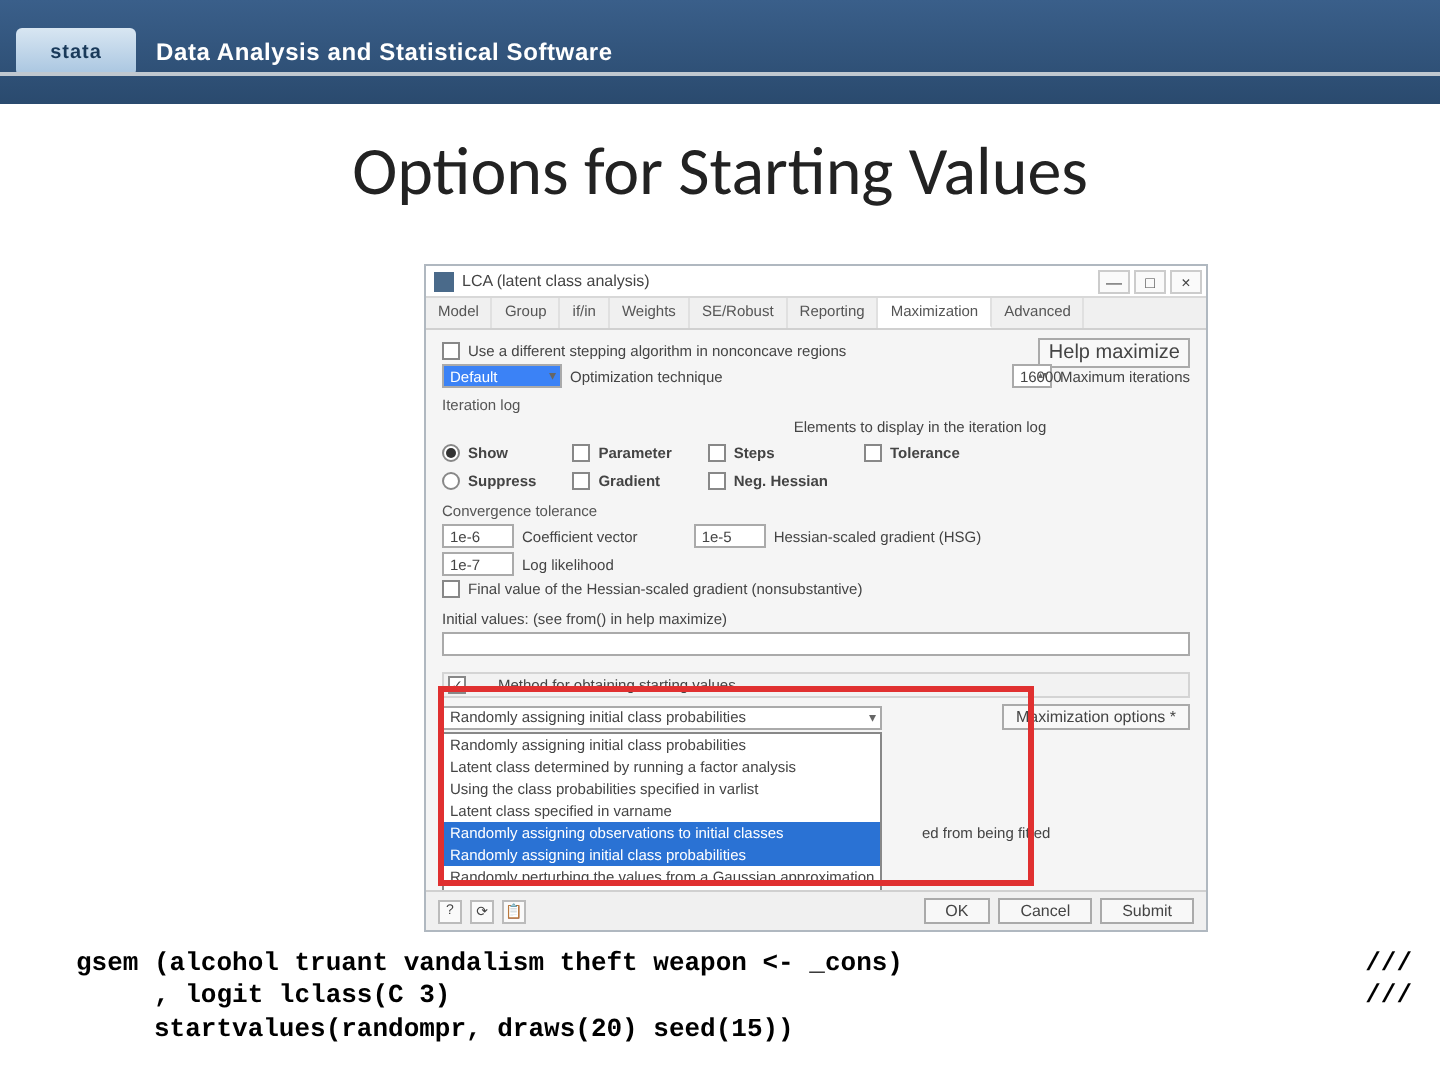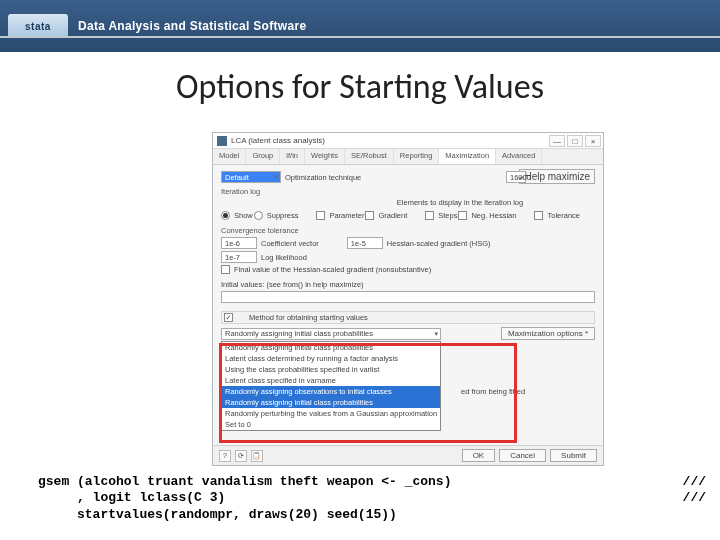--- a/index.html
+++ b/index.html
@@ -23,21 +23,21 @@
   .radio { width:9px; height:9px; border:1px solid #888; border-radius:50%; background:#fff; display:inline-flex; align-items:center; justify-content:center; }
   .radio.sel::after { content:""; width:5px; height:5px; background:#333; border-radius:50%; }
   .select { border:1px solid #aaa; background:#fff; height:12px; display:flex; align-items:center; padding:0 3px; position:relative; }
   .select::after { content:"▾"; position:absolute; right:2px; font-size:7px; color:#666; }
   .input { border:1px solid #aaa; background:#fff; height:12px; padding:0 3px; display:flex; align-items:center; }
   .spinner { border:1px solid #aaa; background:#fff; height:12px; width:20px; display:flex; align-items:center; padding:0 3px; position:relative; }
   .spinner::after { content:"▴▾"; position:absolute; right:1px; font-size:5px; line-height:5px; color:#666; }
   .section-label { color:#555; margin-top:4px; }
   .help-btn { position:absolute; right:8px; top:36px; border:1px solid #aaa; background:#f8f8f8; padding:1px 4px; font-size:10px; }
   .two-col { display:flex; gap:18px; margin-top:2px; }
-  .col { display:flex; flex-direction:row; gap:1px; }
+  .col { display:flex; flex-direction:column; gap:1px;font-weight:bold; }
   .redbox { position:absolute; border:3px solid #e03030; pointer-events:none; }
   .dropdown-open { position:absolute; border:1px solid #888; background:#fff; font-size:7.5px; }
   .dropdown-open .opt { padding:1px 3px; white-space:nowrap; overflow:hidden; }
   .dropdown-open .opt.hl { background:#2a72d4; color:#fff; }
   .dlg-footer { position:absolute; bottom:0; left:0; right:0; height:20px; border-top:1px solid #d0d0d0; background:#f0f0f0; display:flex; align-items:center; justify-content:space-between; padding:0 6px; }
   .foot-icons { display:flex; gap:4px; }
   .foot-icon { width:12px; height:12px; border:1px solid #bbb; background:#fafafa; display:flex; align-items:center; justify-content:center; font-size:7px; }
   .foot-btns { display:flex; gap:4px; }
   .foot-btn { border:1px solid #aaa; background:#f8f8f8; padding:1px 10px; font-size:8px; }
   .code { position:absolute; left:38px; top:474px; right:10px; font-family: "Courier New", monospace; font-size:13px; font-weight:bold; color:#000; line-height:1.25; white-space:pre; }
@@ -74,20 +74,24 @@
     <div class="tab">SE/Robust</div>
     <div class="tab">Reporting</div>
     <div class="tab active">Maximization</div>
     <div class="tab">Advanced</div>
   </div>
 
   <div class="help-btn">Help maximize</div>
 
   <div class="dlg-body">
     <div class="row">
+      <span class="chk"></span>
+      <span>Use a different stepping algorithm in nonconcave regions</span>
+    </div>
+    <div class="row">
       <div class="select" style="width:60px;background:#3b82f6;color:#fff;">
           <span>Default</span>
         </div>
       <span>Optimization technique</span>
       <div style="flex:1"></div>
       <div class="spinner">
           <span>16000</span>
         </div>
       <span>Maximum iterations</span>
     </div>

